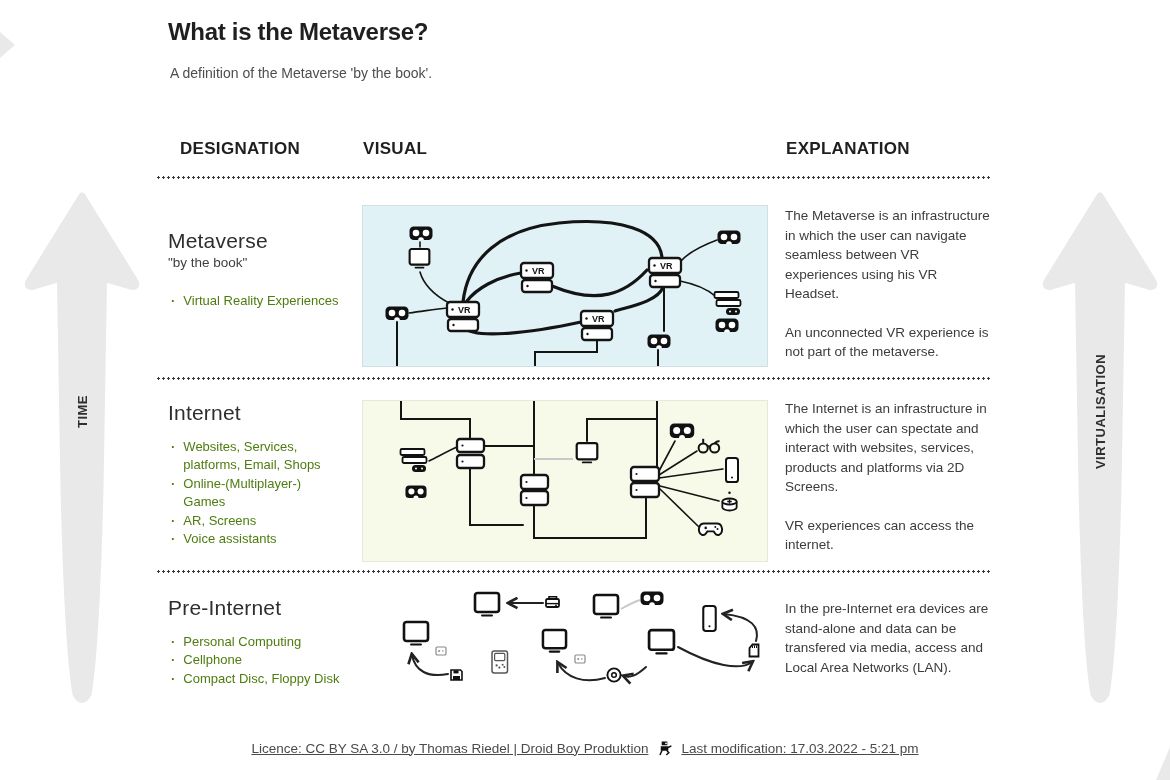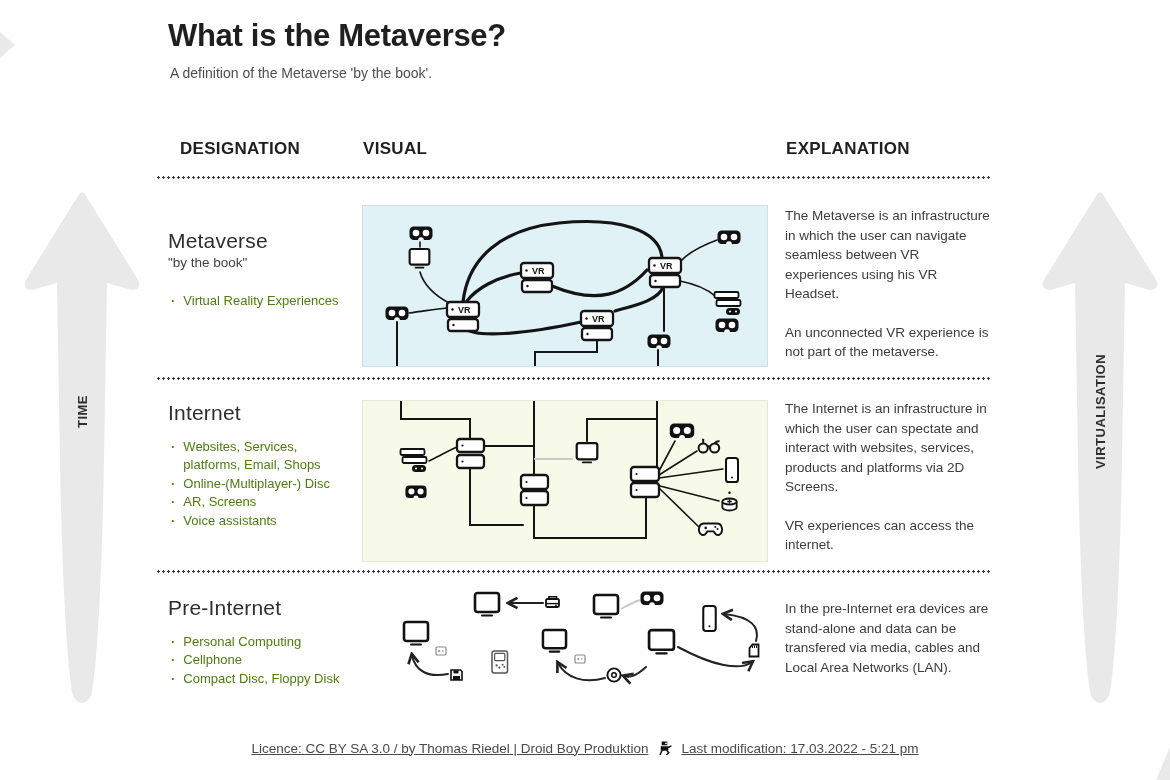--- a/index.html
+++ b/index.html
@@ -6,21 +6,21 @@
   body {
     width:1170px; height:780px; background:#ffffff; overflow:hidden;
     font-family:"Liberation Sans","DejaVu Sans",sans-serif; color:#3f3f3f;
     -webkit-font-smoothing:antialiased;
   }
   .canvas { position:relative; width:1170px; height:780px; }
 
   
   .title {
     position:absolute; left:168px; top:18px; margin:0;
-    font-size:31px; font-weight:700; color:#1f1f1f; letter-spacing:-0.3px;
+    font-size:24px; font-weight:700; color:#1f1f1f; letter-spacing:-0.3px;
   }
   .subtitle {
     position:absolute; left:170px; top:63px;
     font-size:14px; line-height:1.55; color:#4d4d4d;
   }
 
   
   .colhead {
     position:absolute; top:139px; font-size:17px; font-weight:700;
     color:#1f1f1f; letter-spacing:0.3px;
@@ -280,21 +280,21 @@
 
   <div class="explain m">
     <p>The Metaverse is an infrastructure in which the user can navigate seamless between VR experiences using his VR Headset.</p>
     <p>An unconnected VR experience is not part of the metaverse.</p>
   </div>
 
   <div class="desig i">
     <h2>Internet</h2>
     <ul>
       <li>Websites, Services, platforms, Email, Shops</li>
-      <li>Online-(Multiplayer-) Disc</li>
+      <li>Online-(Multiplayer-) Games</li>
       <li>AR, Screens</li>
       <li>Voice assistants</li>
     </ul>
   </div>
 
   <div class="visualbox i" style="background: rgb(248, 250, 233);">
     <svg viewBox="0 0 404 160">
 
       <path class="ln2" d="M38 0 L38 18 L107 18 L107 38"></path>
       <path class="ln2" d="M171 0 L171 74"></path>
@@ -378,21 +378,21 @@
       <use href="#cd" x="218" y="84" width="16" height="16"></use>
       <use href="#monitor" x="204" y="10" width="28" height="27"></use>
       <use href="#headset" x="252" y="8" width="24" height="16"></use>
       <use href="#monitor" x="259" y="45" width="29" height="28"></use>
       <use href="#phone" x="314" y="22" width="15" height="27"></use>
       <use href="#sd" x="360" y="60" width="12" height="15"></use>
     </svg>
   </div>
 
   <div class="explain p">
-    <p>In the pre-Internet era devices are stand-alone and data can be transfered via media, cables and Local Area Networks (LAN).</p>
+    <p>In the pre-Internet era devices are stand-alone and data can be transfered via media, access and Local Area Networks (LAN).</p>
   </div>
 
   <div class="footer">
     <span>Licence: CC BY SA 3.0 / by Thomas Riedel | Droid Boy Produktion</span>
     <svg class="robot" viewBox="0 0 16 16">
       <path d="M5 1 h6 v4 h-6 z M4 6 h8 v5 h-8 z" fill="#111"></path>
       <circle cx="9.6" cy="3" r="1" fill="#fff"></circle>
       <path d="M5.2 11 L3.4 15 M10.8 11 L12.6 13 L10.4 15" stroke="#111" stroke-width="1.6" fill="none" stroke-linecap="round"></path>
       <path d="M12 7.5 L14.8 6" stroke="#111" stroke-width="1.6" stroke-linecap="round"></path>
     </svg>

